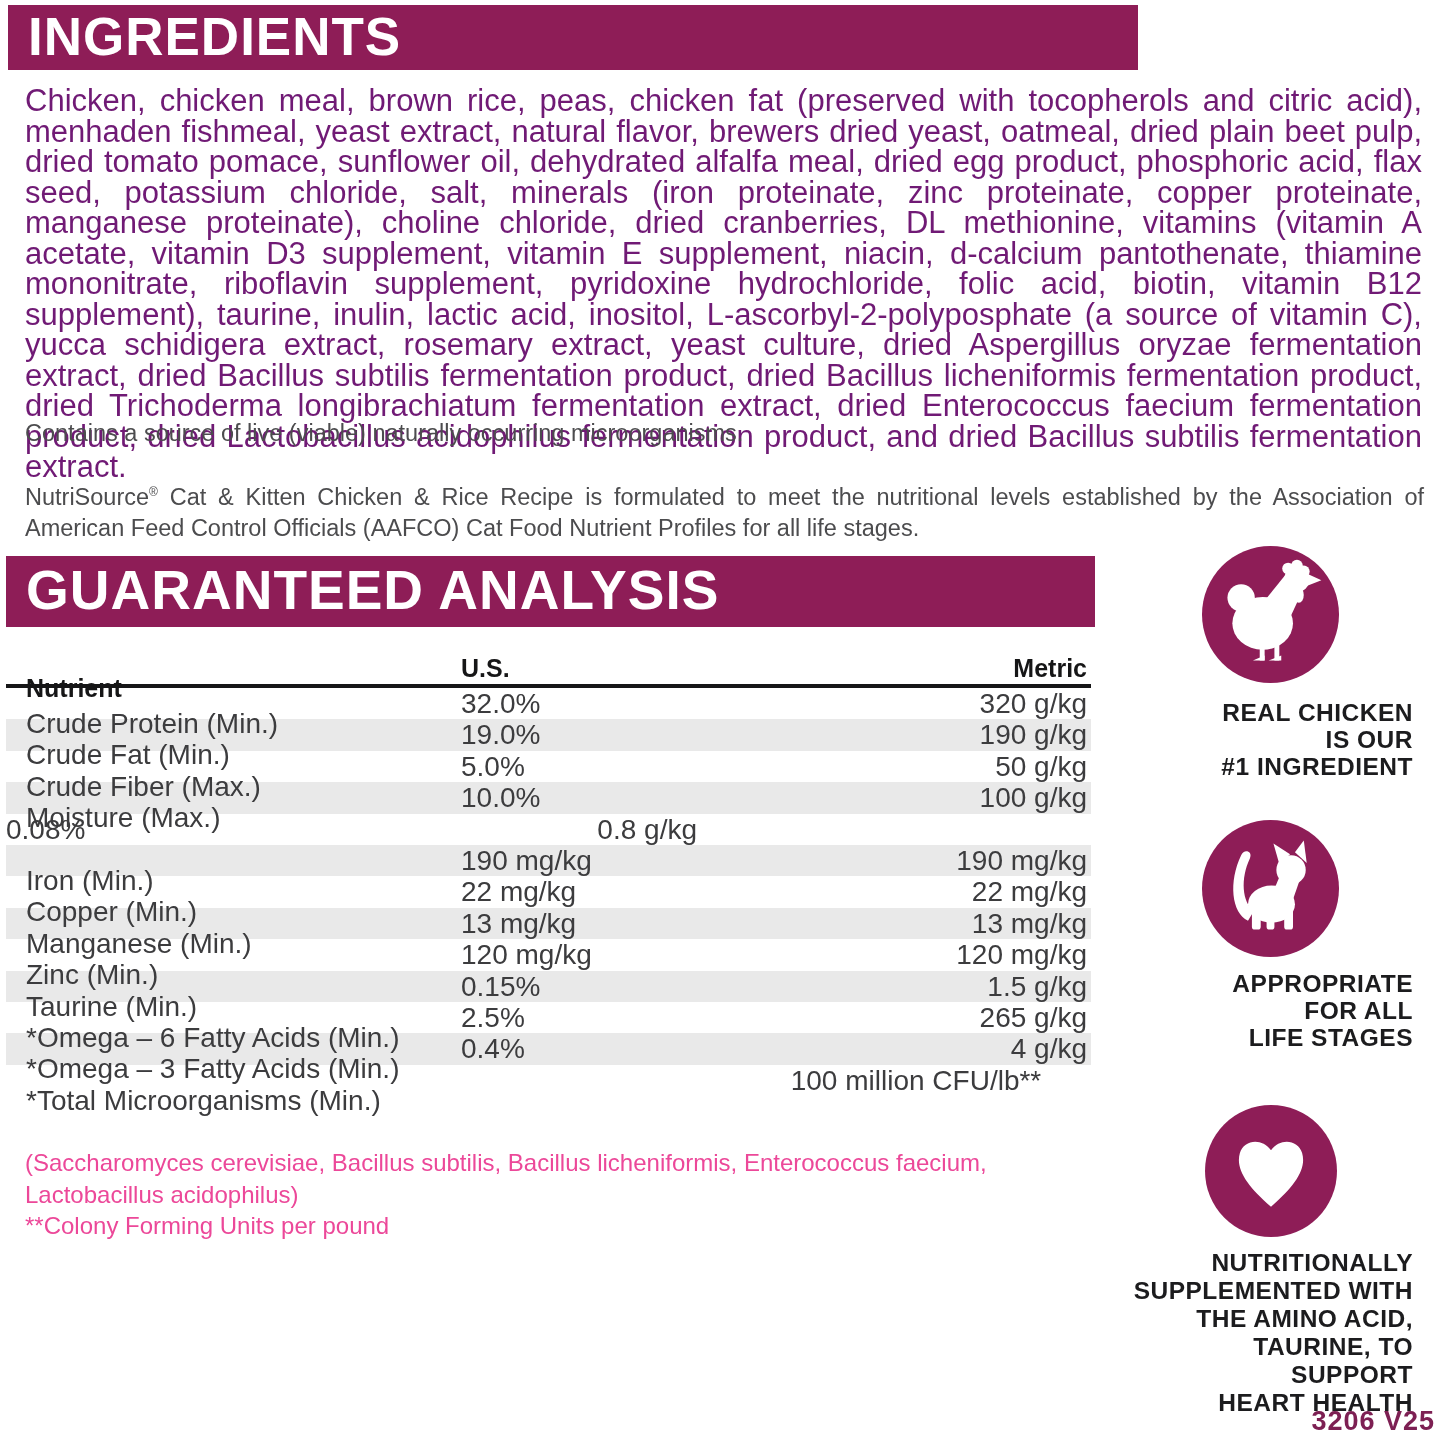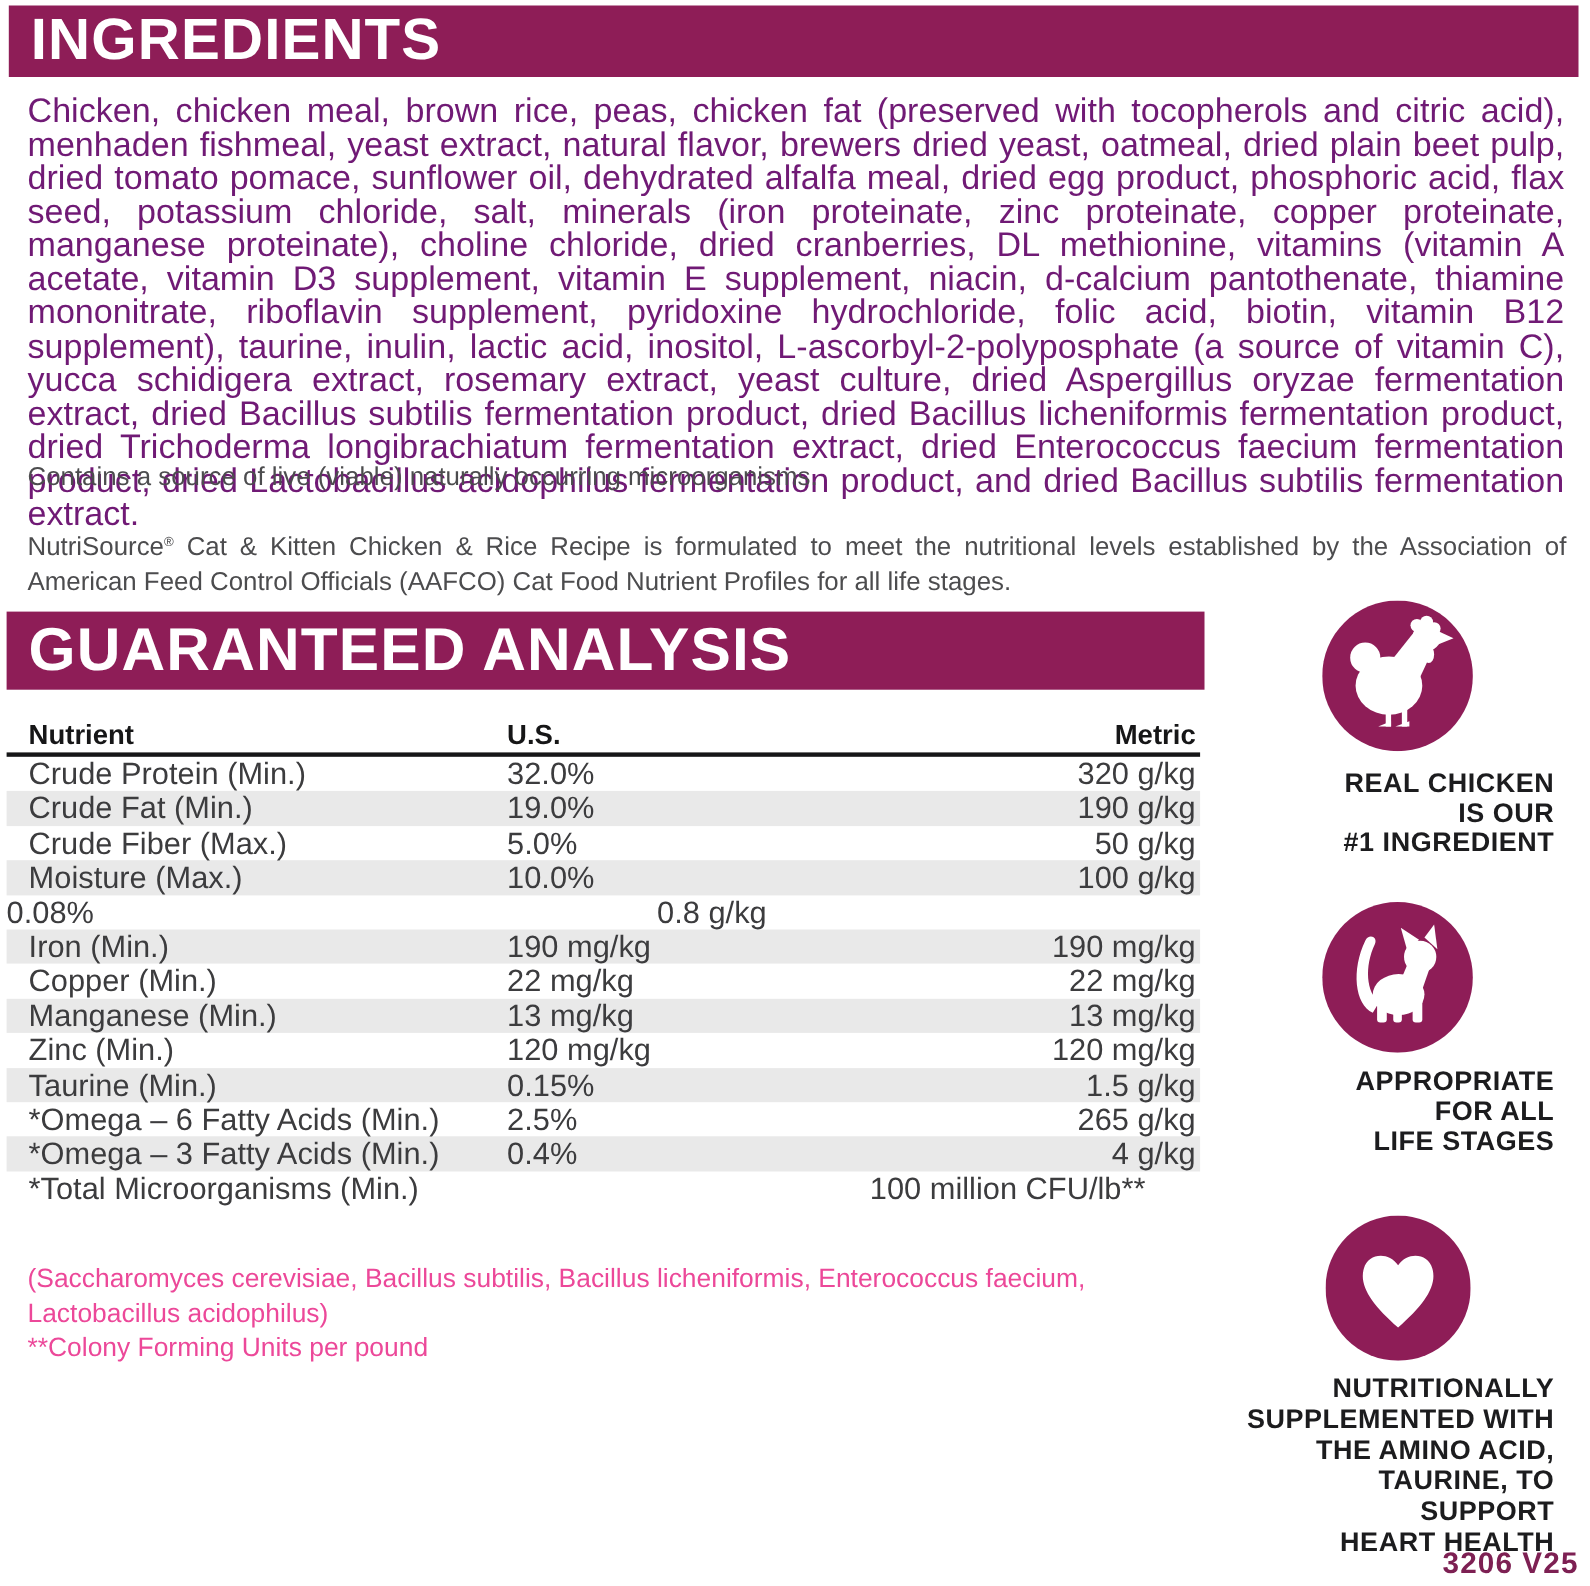--- a/index.html
+++ b/index.html
@@ -7,21 +7,21 @@
   .page {
     position:relative; width:1445px; height:1442px; overflow:hidden;
     background:#ffffff;
     font-family:"Liberation Sans", sans-serif;
     color:#4a4a4c;
   }
   .banner {
     position:absolute; background:var(--brand, #8E1D57); color:#ffffff;
     font-weight:bold; letter-spacing:1px; padding-left:20px;
   }
-  .banner-ingredients { left:8px; top:5px; width:1427px; height:65px; font-size:53px; line-height:63px; }
+  .banner-ingredients { left:8px; top:5px; width:1130px; height:65px; font-size:53px; line-height:63px; }
   .banner-ga          { left:6px; top:556px; width:1089px; height:71px; font-size:55px; line-height:69px; }
 
   .ingredients-body {
     position:absolute; left:25px; top:86px; width:1397px;
     font-size:31px; line-height:30.5px; text-align:justify; color:#701a75;
   }
   .contains-note {
     position:absolute; left:25px; top:420px; width:1397px;
     font-size:23.5px; color:#4c4c4e;
   }
@@ -36,21 +36,21 @@
     display:grid; grid-template-columns:455px 240px 390px;
     font-weight:bold; color:#161617; font-size:25px; height:37px; line-height:34px;
     border-bottom:4px solid #161617;
   }
   .ga-row {
     display:grid; grid-template-columns:455px 240px 390px;
     font-size:28px; height:31.4px; line-height:31.4px;
   }
   .ga-row.alt { background:var(--row_alt, #E9E9E9); }
   .ga-row-span { grid-template-columns:455px 630px;gap:40px; }
-  .c1 { padding-left:20px; text-align:left; }
+  .c1 { padding-left:20px; text-align:left;margin-top:20px; }
   .c2 { text-align:left; padding-right:2px; }
   .c3 { text-align:right; padding-right:4px; }
   .cspan { text-align:center; padding-left:200px; }
 
   .footnotes {
     position:absolute; left:25px; top:1147px; width:1066px;
     font-size:24px; line-height:31.5px; color:#ec4899;
   }
 
   .right-rail {

